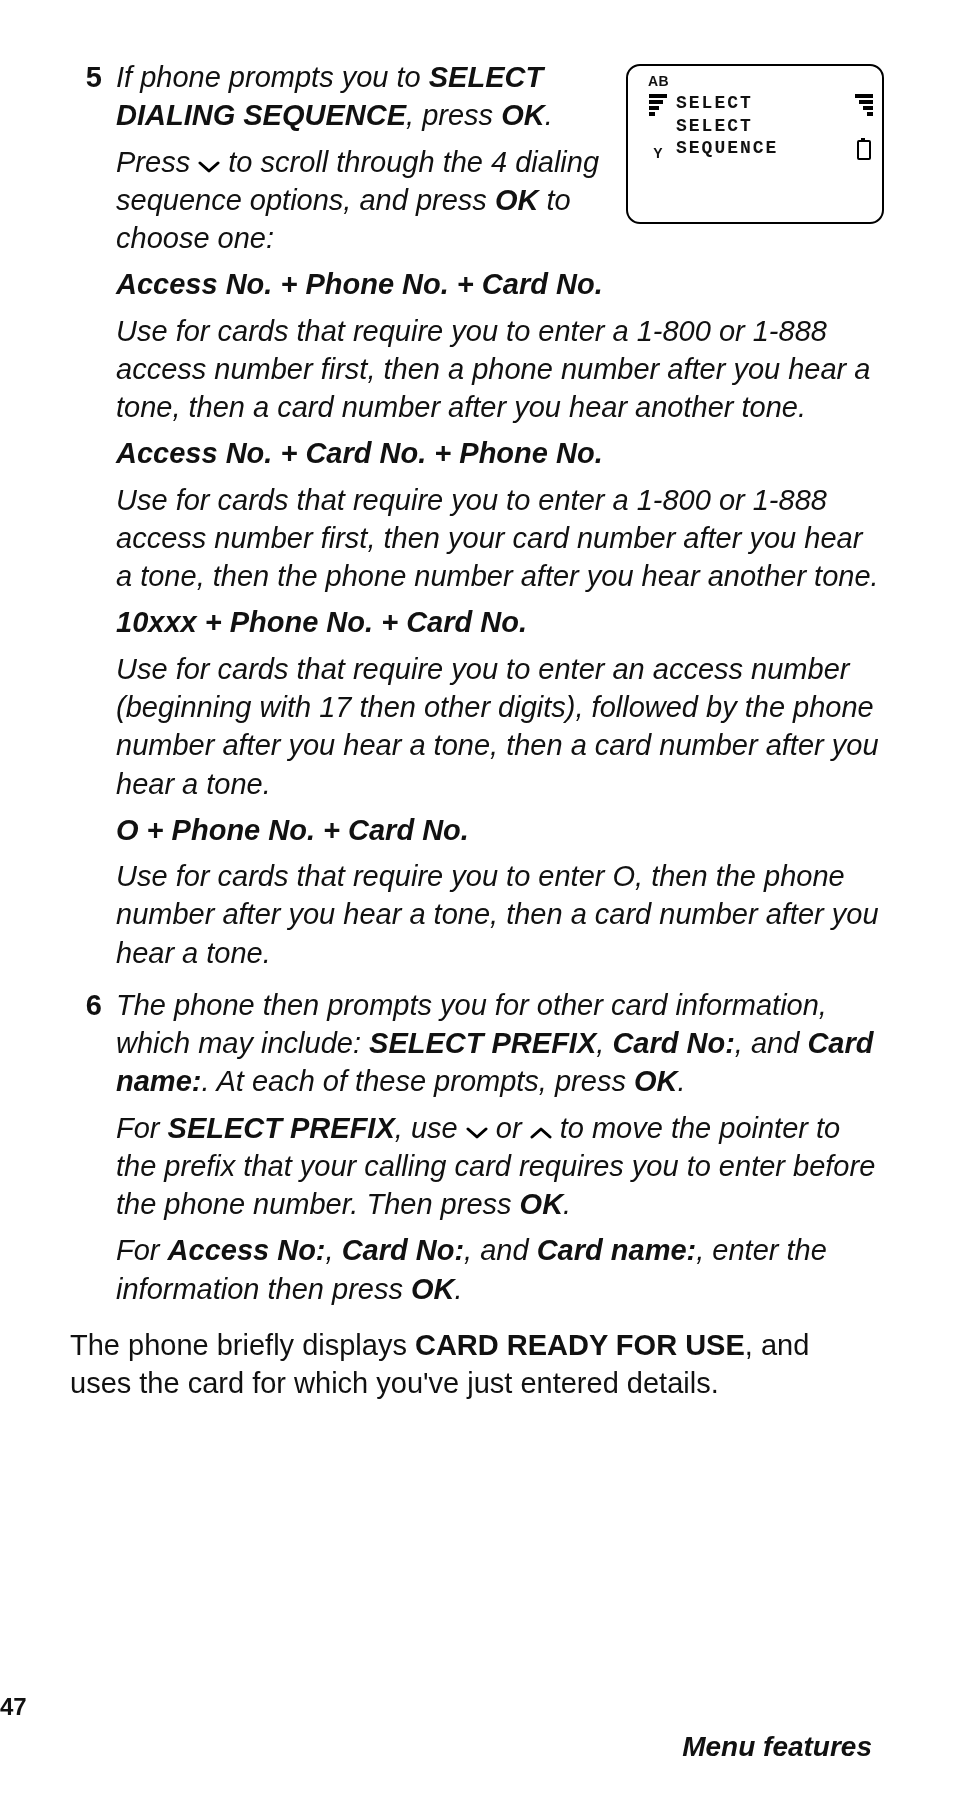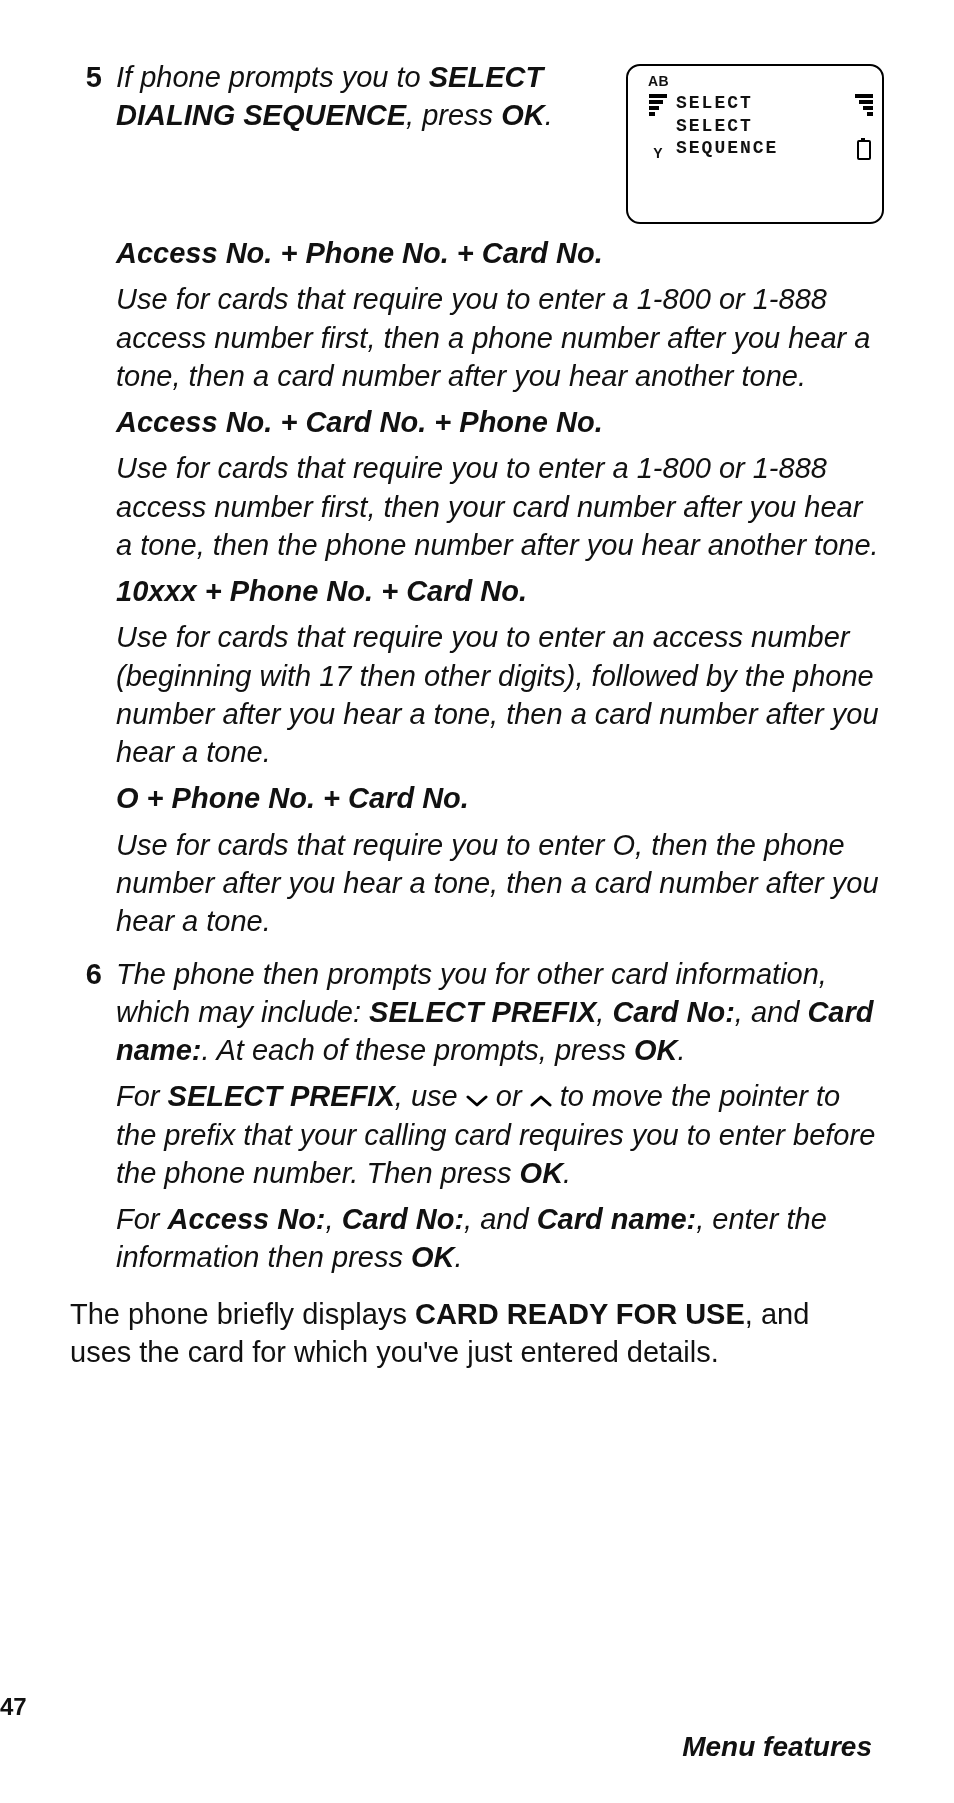--- a/index.html
+++ b/index.html
@@ -202,20 +202,25 @@
               <div class="batt-icon"></div>
             </div>
           </div>
         </div>
       </div>
 
       <p>
         <span>If phone prompts you to </span><span class="bold">SELECT DIALING SEQUENCE</span><span>, press </span><span class="bold">OK</span><span>.</span>
       </p>
 
+      <p>
+        <span>Press </span><span class="chev"><svg width="22" height="14" viewBox="0 0 22 14">
+              <polyline points="2,3 11,11 20,3" fill="none" stroke="#000" stroke-width="3" stroke-linecap="round" stroke-linejoin="round"></polyline>
+            </svg></span><span> to scroll through the 4 dialing sequence options, and press </span><span class="bold">OK</span><span> to choose one:</span>
+      </p>
 
       <div class="after-float"></div>
 
       <p class="opt-title">Access No. + Phone No. + Card No.</p>
       <p>Use for cards that require you to enter a 1-800 or 1-888 access number first, then a phone number after you hear a tone, then a card number after you hear another tone.</p>
 
       <p class="opt-title">Access No. + Card No. + Phone No.</p>
       <p>Use for cards that require you to enter a 1-800 or 1-888 access number first, then your card number after you hear a tone, then the phone number after you hear another tone.</p>
 
       <p class="opt-title">10xxx + Phone No. + Card No.</p>

